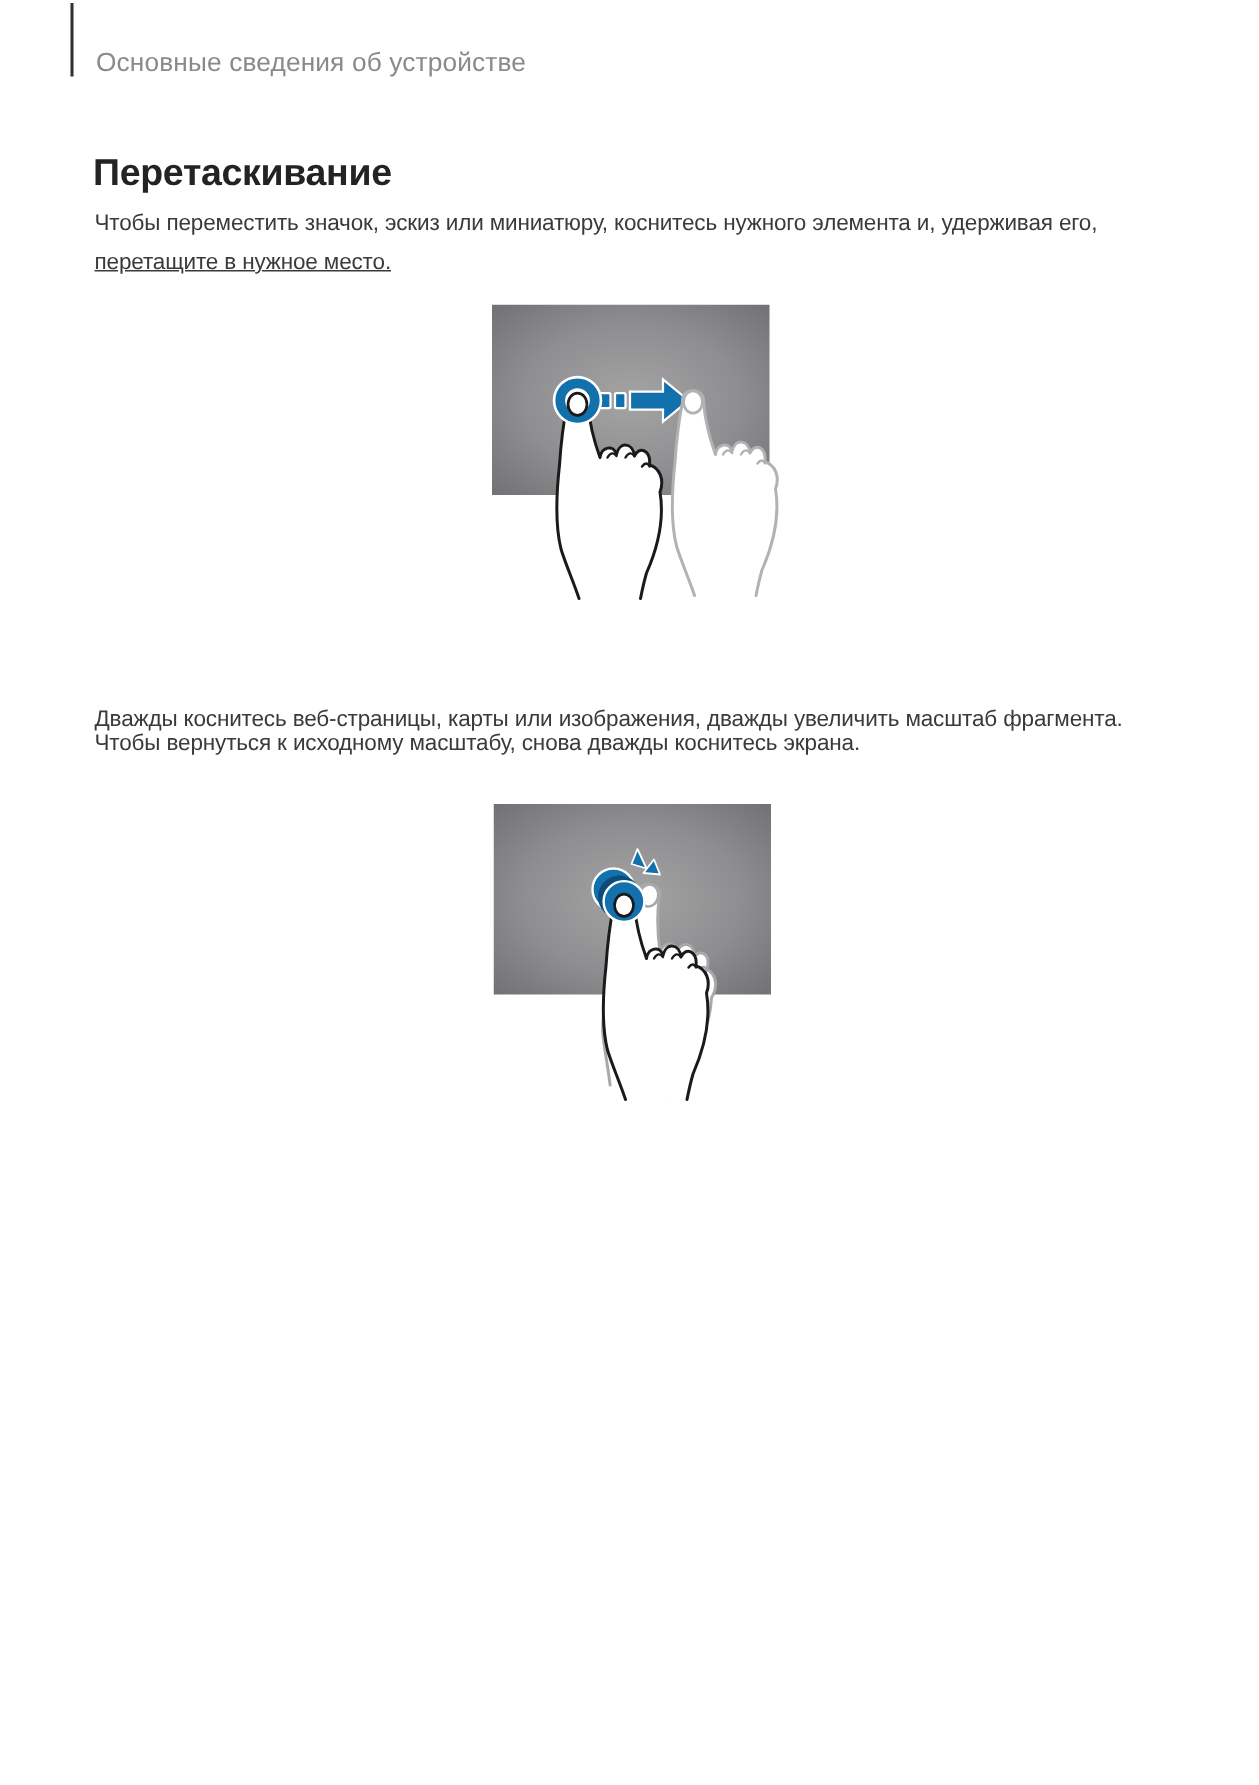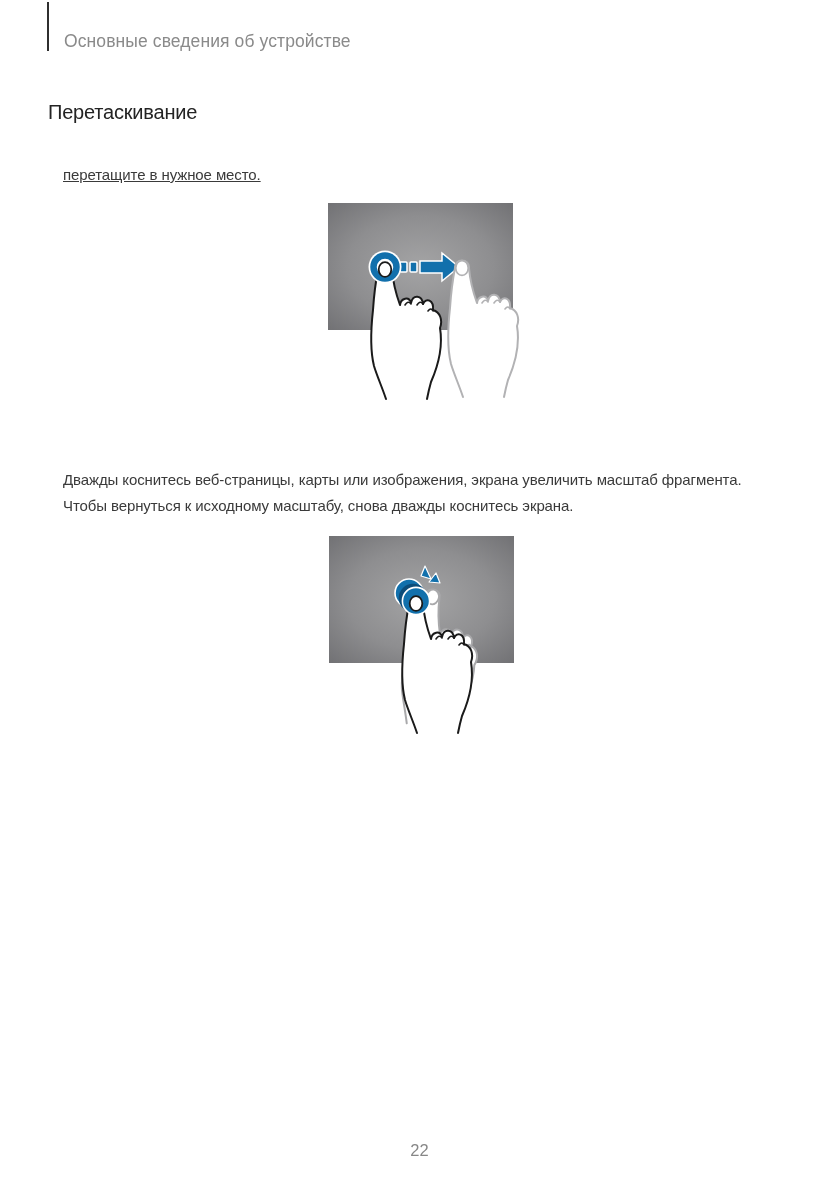--- a/index.html
+++ b/index.html
@@ -23,35 +23,35 @@
   .header-rule{
     position:absolute;left:47px;top:2px;width:2px;height:49px;
     background:#2f2f2f;
   }
   .header-text{
     position:absolute;left:64px;top:31px;
     font-size:17.5px;color:var(--header-gray);
     letter-spacing:0.1px;white-space:nowrap;
   }
   .section-heading{
-    position:absolute;left:48px;
-    font-size:20px;font-weight:normal;color:var(--heading-black);
+    position:absolute;left:62px;
+    font-size:25px;font-weight:bold;color:var(--heading-black);
     letter-spacing:-0.2px;white-space:nowrap;
   }
   .body-line{
     position:absolute;left:63px;
     font-size:15px;color:var(--body-gray);
     letter-spacing:-0.1px;white-space:nowrap;
   }
   #heading-1{top:101px;}
   #body-1-line-1{top:140px;}
   #body-1-line-2{top:166px;text-decoration:underline;}
   #heading-2{top:436px;}
   #body-2-line-1{top:471px;}
-  #body-2-line-2{top:497px;}
+  #body-2-line-2{top:487px;}
   .illustration{position:absolute;}
   #illustration-drag{left:328px;top:203px;}
   #illustration-doubletap{left:329px;top:536px;}
   .page-number{
     position:absolute;left:0;top:1141px;width:100%;
     text-align:center;font-size:16.5px;color:#878787;
   }
   .hand-fill{fill:#ffffff;stroke:none;}
   .hand-line,.hand-detail{fill:none;stroke:currentColor;stroke-width:2;stroke-linecap:round;stroke-linejoin:round;}
   .hand-detail{stroke-width:1.6;}
@@ -75,20 +75,21 @@
         <path class="hand-detail" d="M 20,37 q 3,-5 6,-1 M 32,37 q 3,-5 6,-1 M 43,43 q 3,-4 5,0"></path>
         <ellipse class="hand-nail" cx="0" cy="2" rx="6.3" ry="7.4"></ellipse>
       </g>
     </defs>
   </svg>
 
   <div class="header-rule"></div>
   <div class="header-text">Основные сведения об устройстве</div>
 
   <div class="section-heading" id="heading-1">Перетаскивание</div>
+  <div class="body-line" id="body-1-line-1">Чтобы переместить значок, эскиз или миниатюру, коснитесь нужного элемента и, удерживая его,</div>
   <div class="body-line" id="body-1-line-2">перетащите в нужное место.</div>
 
   <svg class="illustration" id="illustration-drag" width="200" height="200" viewBox="0 0 200 200">
     <rect x="0" y="0" width="185" height="127" fill="url(#screen-grad)"></rect>
     <g stroke="#ffffff" stroke-width="1.5" style="fill:var(--accent-blue)">
       <rect x="72" y="59" width="7" height="10" rx="1"></rect>
       <rect x="82" y="59" width="7" height="10" rx="1"></rect>
       <path d="M 92,58 H 114 V 50 L 131,64 L 114,78 V 70 H 92 Z"></path>
     </g>
     <g color="#b2b2b4" transform="translate(134,63)">
@@ -97,21 +98,21 @@
     <g color="#1a1a1a" transform="translate(57,65)">
       <use href="#hand"></use>
     </g>
     <g>
       <circle cx="57" cy="64" r="16.5" fill="#ffffff"></circle>
       <circle cx="57" cy="64" r="11.5" fill="#ffffff" style="stroke:var(--accent-blue)" stroke-width="6.5"></circle>
       <ellipse cx="57" cy="66.5" rx="6.3" ry="7.4" fill="#ffffff" stroke="#1a1a1a" stroke-width="1.8"></ellipse>
     </g>
   </svg>
 
-  <div class="body-line" id="body-2-line-1">Дважды коснитесь веб-страницы, карты или изображения, экрана увеличить масштаб фрагмента.</div>
+  <div class="body-line" id="body-2-line-1">Дважды коснитесь веб-страницы, карты или изображения, дважды увеличить масштаб фрагмента.</div>
   <div class="body-line" id="body-2-line-2">Чтобы вернуться к исходному масштабу, снова дважды коснитесь экрана.</div>
 
   <svg class="illustration" id="illustration-doubletap" width="200" height="212" viewBox="0 0 200 212">
     <rect x="0" y="0" width="185" height="127" fill="url(#screen-grad)"></rect>
     <g color="#a9a9ab" transform="translate(104,59) rotate(12)">
       <use href="#hand"></use>
     </g>
     <g color="#1a1a1a" transform="translate(87,66)">
       <use href="#hand"></use>
     </g>
@@ -120,15 +121,14 @@
       <circle cx="84" cy="62" r="14.3" style="fill:var(--accent-blue-dark)"></circle>
       <circle cx="87" cy="65" r="13.6" style="fill:var(--accent-blue)" stroke="#ffffff" stroke-width="1.6"></circle>
     </g>
     <ellipse cx="87" cy="67.5" rx="6.3" ry="7.4" fill="#ffffff" stroke="#1a1a1a" stroke-width="1.8"></ellipse>
     <g stroke="#ffffff" stroke-width="1.2" stroke-linejoin="round" style="fill:var(--accent-blue)">
       <polygon points="96,30 102,43 92,40"></polygon>
       <polygon points="107,37 111,47 100,46"></polygon>
     </g>
   </svg>
 
-  <div class="page-number">22</div>
 
 </div>
 
 </body></html>

